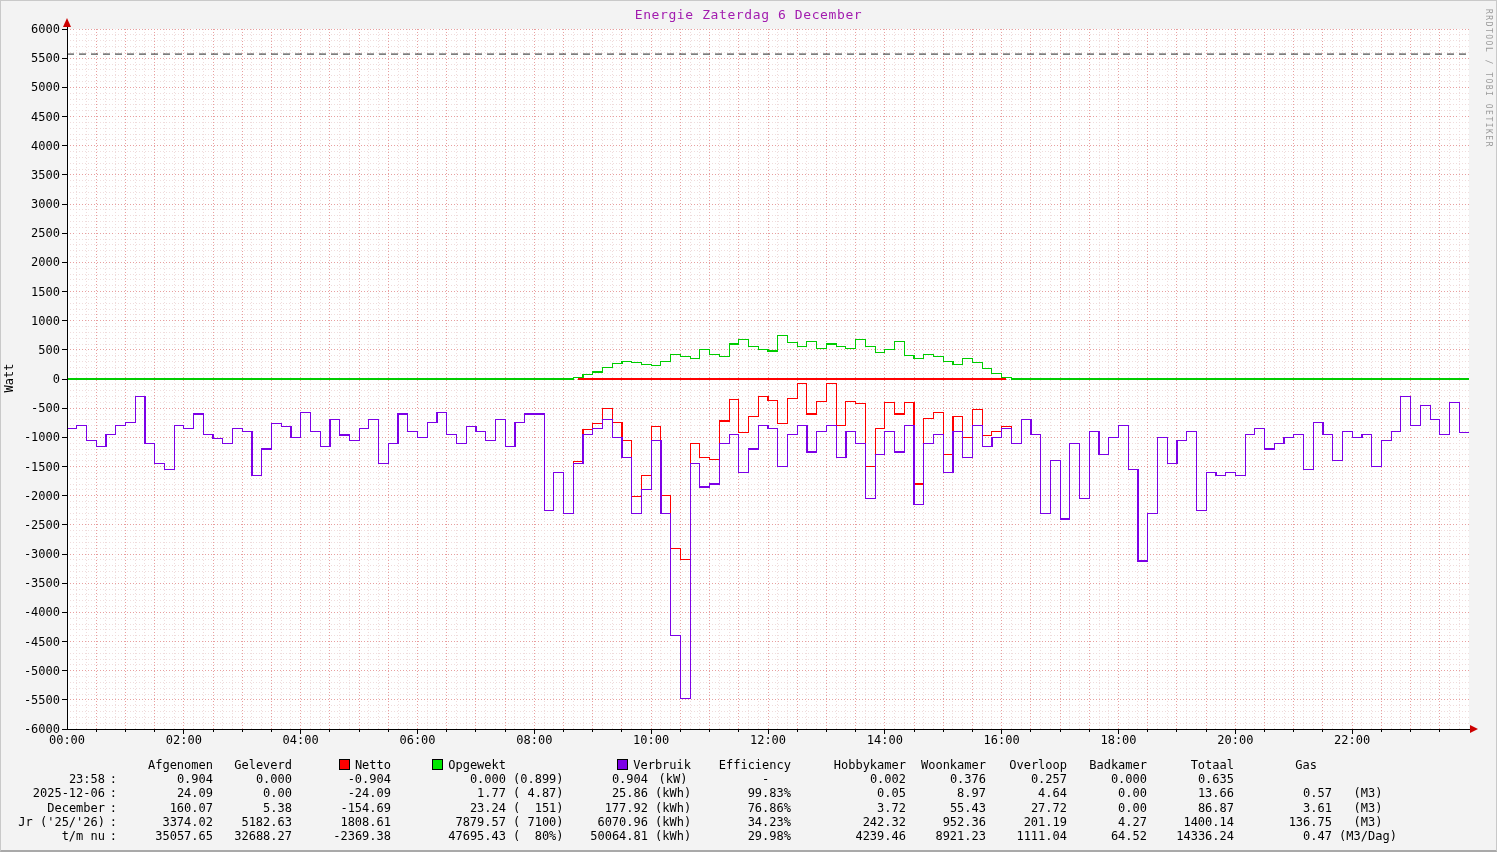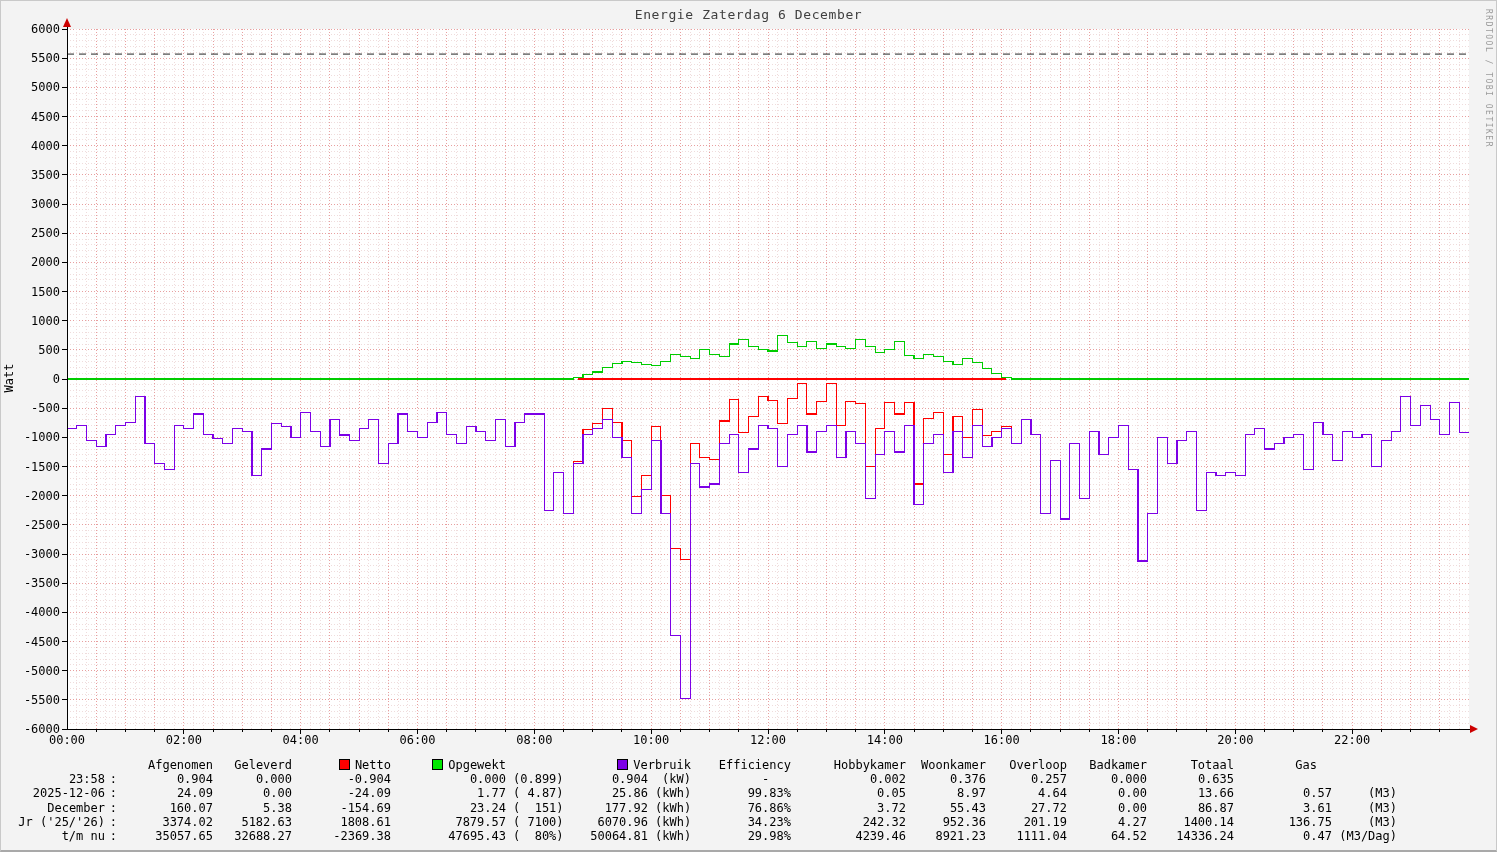--- a/index.html
+++ b/index.html
@@ -1,31 +1,31 @@
 <!DOCTYPE html>
 <html><head>
 <meta charset="utf-8">
 <style>
   html,body{margin:0;padding:0;}
   body{font-family:"DejaVu Sans Mono","Liberation Mono",monospace;background:#e9e9e9;}
   #frame{position:relative;width:1497px;height:852px;background:#f3f3f3;overflow:hidden;
          border:1px solid #c9c9c9;border-bottom:2px solid #a9a9a9;box-sizing:border-box;}
   #title{position:absolute;left:0;right:0;top:6px;text-align:center;
-         font-size:13px;letter-spacing:0.6px;color:#404040;}
+         font-size:13px;letter-spacing:0.6px;color:#a21caf;}
   #watermark{position:absolute;top:8px;right:3px;writing-mode:vertical-rl;
          font-size:8px;letter-spacing:1.5px;color:#9a9a9a;}
   #ylabel{position:absolute;left:-22px;top:370px;width:60px;text-align:center;
          transform:rotate(-90deg);font-size:12px;color:#000;}
   #chart-svg{position:absolute;left:0;top:0;}
   #legend-table{position:absolute;left:14px;top:757px;border-collapse:collapse;
          table-layout:fixed;font-size:12px;line-height:14.2px;white-space:pre;color:#000000;}
   #legend-table th,#legend-table td{padding:0;font-weight:normal;overflow:hidden;box-sizing:border-box;}
   .al{text-align:right;} .ar{text-align:right;}
   .val{display:inline-block;text-align:right;box-sizing:border-box;}
-  .unit{display:inline-block;text-align:right;padding-left:7px;box-sizing:border-box;}
+  .unit{display:inline-block;text-align:center;padding-left:7px;box-sizing:border-box;}
   .swatch{display:inline-block;width:9px;height:9px;border:1px solid #000;
          margin-right:5px;vertical-align:-1px;}
 </style>
 </head>
 <body>
 
 <div id="frame">
   <div id="title">Energie Zaterdag  6 December</div>
   <div id="watermark">RRDTOOL / TOBI OETIKER</div>
   <div id="ylabel">Watt</div>

